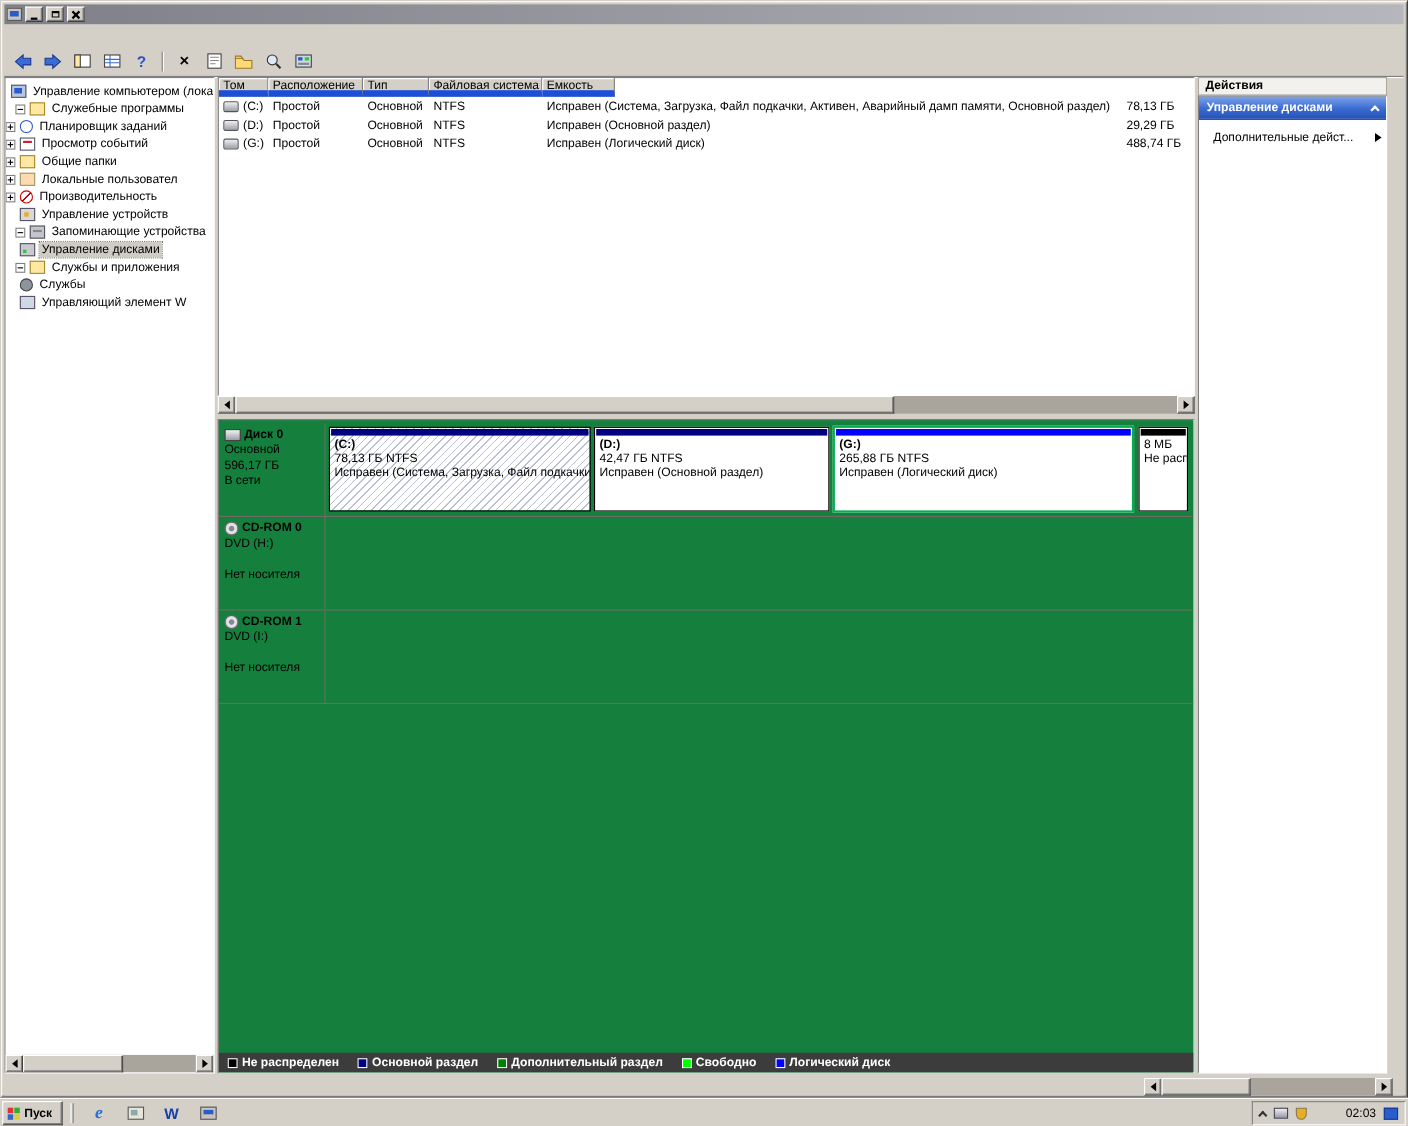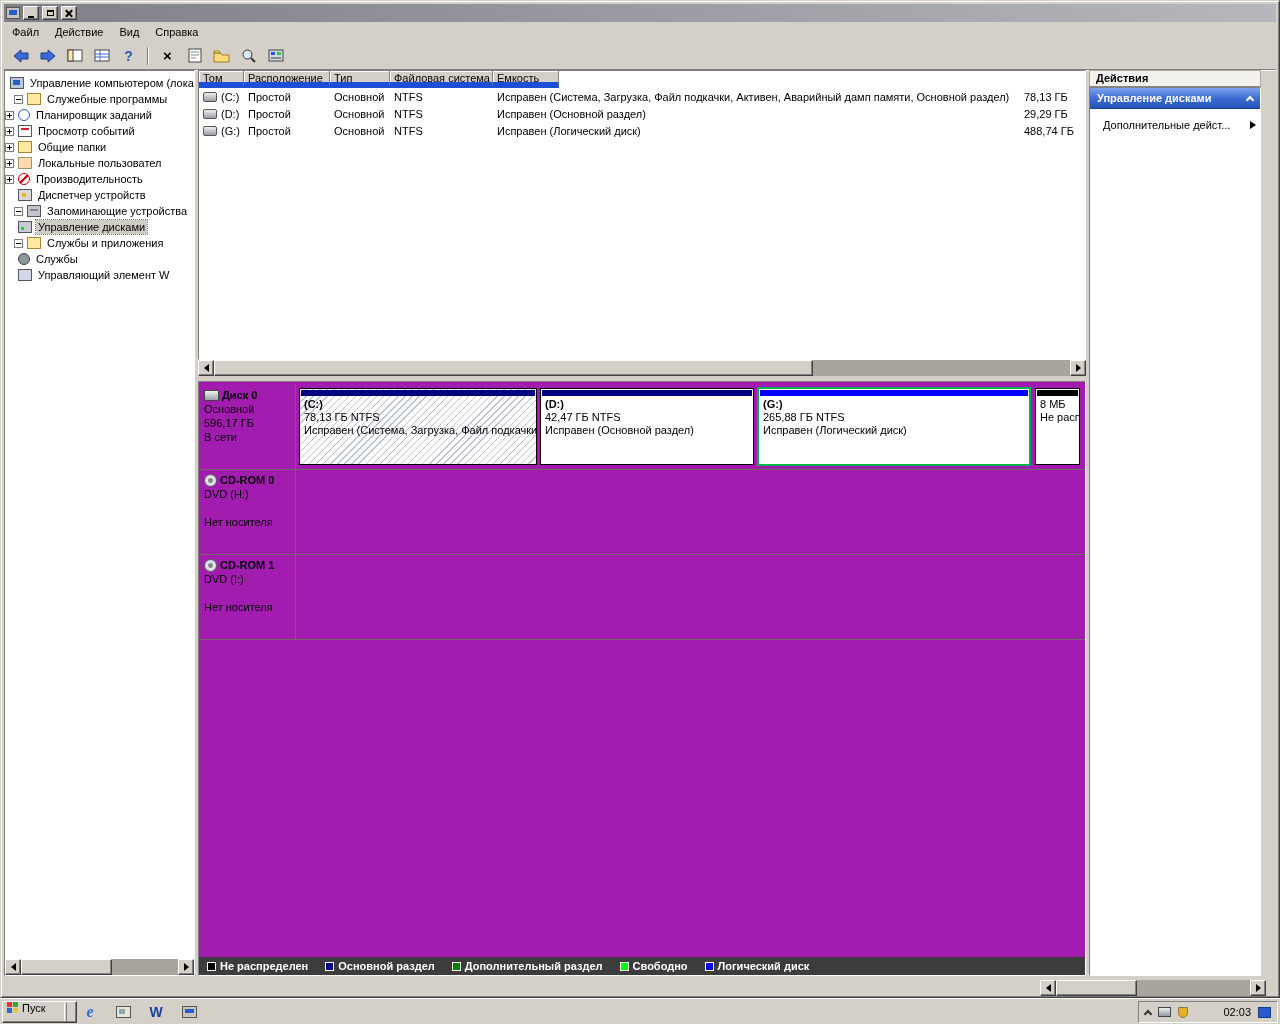--- a/index.html
+++ b/index.html
@@ -82,21 +82,21 @@
   .vl-header{display:flex;height:17px}
   .vh{background:#d4d0c8;border-right:1px solid #808080;border-bottom:6px solid #1d4ed8;
       box-shadow:inset 1px 1px 0 #fff;padding:1px 4px;white-space:nowrap;overflow:hidden;flex:none}
   .c-vol{width:45px}.c-lay{width:86px}.c-typ{width:60px}.c-fs{width:103px}.c-st{width:527px}.c-cap{width:66px}
   .vrow{display:flex;height:17px;align-items:center}
   .vc{padding:0 4px;white-space:nowrap;overflow:hidden;flex:none}
   .vc.first{display:flex;align-items:center;gap:4px}
   .vicon{width:14px;height:10px;background:linear-gradient(#efefef,#9aa0a8);border:1px solid #555;border-radius:2px;flex:none}
 
   
-  .disk-wrap{flex:1;margin-top:5px;background:#a21caf;border:1px solid;border-color:#808080 #fff #fff #808080;
+  .disk-wrap{flex:1;margin-top:5px;background:#15803d;border:1px solid;border-color:#808080 #fff #fff #808080;
              display:flex;flex-direction:column;overflow:hidden}
   .disk-rows{flex:1;position:relative;padding-top:3px}
   .disk-row{height:85px;border-bottom:1px solid #6e6a63;display:flex}
   .d-label{width:97px;border-right:1px solid #6e6a63;padding:3px 5px;flex:none;line-height:14px}
   .d-title{display:flex;align-items:center;gap:3px;font-weight:bold}
   .hdd-ic{width:15px;height:11px;background:linear-gradient(#f2f2f2,#9aa0a8);border:1px solid #444;flex:none}
   .cd-ic{width:13px;height:13px;border-radius:50%;border:1px solid #666;flex:none;
          background:radial-gradient(circle at 50% 50%, #888 0 2px, #e8e8f2 3px, #b8c0cc 100%)}
   .d-area{flex:1;position:relative}
   .part{position:absolute;top:3px;height:77px;background:#fff;border:1px solid #000;overflow:hidden;line-height:13px}
@@ -121,23 +121,23 @@
   .chev-up{width:6px;height:6px;border-left:2px solid #fff;border-top:2px solid #fff;transform:rotate(45deg);margin-left:auto;margin-top:3px}
   .ap-more{display:flex;align-items:center;height:18px;margin-top:7px;padding:0 4px 0 13px}
   .arr-right{margin-left:auto;width:0;height:0;border-left:6px solid #000;border-top:4px solid transparent;border-bottom:4px solid transparent}
 
   
   .win-bottom{position:absolute;left:3px;right:3px;top:975px;height:20px;background:#d4d0c8}
   .wb-scroll{position:absolute;right:10px;top:4px;width:226px;height:16px;display:flex}
   .wb-scroll .sb-thumb{left:0;width:42%}
 
   .taskbar{position:absolute;left:0;top:998px;width:1280px;height:26px;background:#d4d0c8;border-top:1px solid #fff}
-  .start-btn{position:absolute;left:2px;top:2px;height:22px;width:75px;background:#d4d0c8;
+  .start-btn{position:absolute;left:2px;top:2px;height:22px;width:55px;background:#d4d0c8;
              border:1px solid;border-color:#fff #404040 #404040 #fff;box-shadow:inset -1px -1px 0 #808080;
-             display:flex;align-items:flex-start;gap:4px;padding:0 4px;font-weight:normal}
+             display:flex;align-items:center;gap:4px;padding:0 4px;font-weight:bold}
   .flag{width:11px;height:11px;display:grid;grid-template-columns:1fr 1fr;grid-template-rows:1fr 1fr;gap:1px;flex:none}
   .flag i{display:block}
   .f-r{background:#d33}.f-g{background:#3a3}.f-b{background:#36c}.f-y{background:#dc3}
   .ql{position:absolute;left:64px;top:2px;height:22px;display:flex;align-items:center;gap:13px}
   .ql-handle{width:3px;height:18px;border-left:1px solid #fff;border-right:1px solid #808080}
   .qicon{width:20px;height:20px;display:flex;align-items:center;justify-content:center}
   .ie-e{color:#2a6fd6;font-size:16px;font-weight:bold;font-style:italic;font-family:"Liberation Serif",serif}
   .desk-ic{width:15px;height:12px;background:#e8e4da;border:1px solid #555;position:relative}
   .desk-ic::after{content:"";position:absolute;left:2px;top:2px;width:6px;height:5px;background:#8aa}
   .word-w{color:#1a3fa0;font-size:14px;font-weight:bold}
@@ -163,26 +163,20 @@
           <i class="g-min"></i>
         </span>
       <span class="win-btn">
           <i class="g-restore"></i>
         </span>
       <span class="win-btn">
           <i class="g-close"></i>
         </span>
     </div>
 
-    <div class="menubar">
-      <span class="menu-item">Файл</span>
-      <span class="menu-item">Действие</span>
-      <span class="menu-item">Вид</span>
-      <span class="menu-item">Справка</span>
-    </div>
 
     <div class="toolbar">
       <span class="tbtn">
         <svg width="16" height="16" viewBox="0 0 16 16">
             <path d="M1 8 L8 2 V5 H15 V11 H8 V14 Z" fill="#3a6bd6" stroke="#1a3a8a"></path>
           </svg>
       </span>
       <span class="tbtn">
         <svg width="16" height="16" viewBox="0 0 16 16">
             <path d="M15 8 L8 2 V5 H1 V11 H8 V14 Z" fill="#3a6bd6" stroke="#1a3a8a"></path>
@@ -273,21 +267,21 @@
             <span class="tlabel">Локальные пользовател</span>
           </div>
           <div class="trow lvl2">
             <span class="exp plus"></span>
             <span class="ti ti-perf"></span>
             <span class="tlabel">Производительность</span>
           </div>
           <div class="trow lvl2">
             <span class="exp none"></span>
             <span class="ti ti-device"></span>
-            <span class="tlabel">Диспетчер устройств</span>
+            <span class="tlabel">Управление устройств</span>
           </div>
           <div class="trow lvl1">
             <span class="exp"></span>
             <span class="ti ti-storage"></span>
             <span class="tlabel">Запоминающие устройства</span>
           </div>
           <div class="trow lvl2 selected">
             <span class="exp none"></span>
             <span class="ti ti-disk"></span>
             <span class="tlabel">Управление дисками</span>

